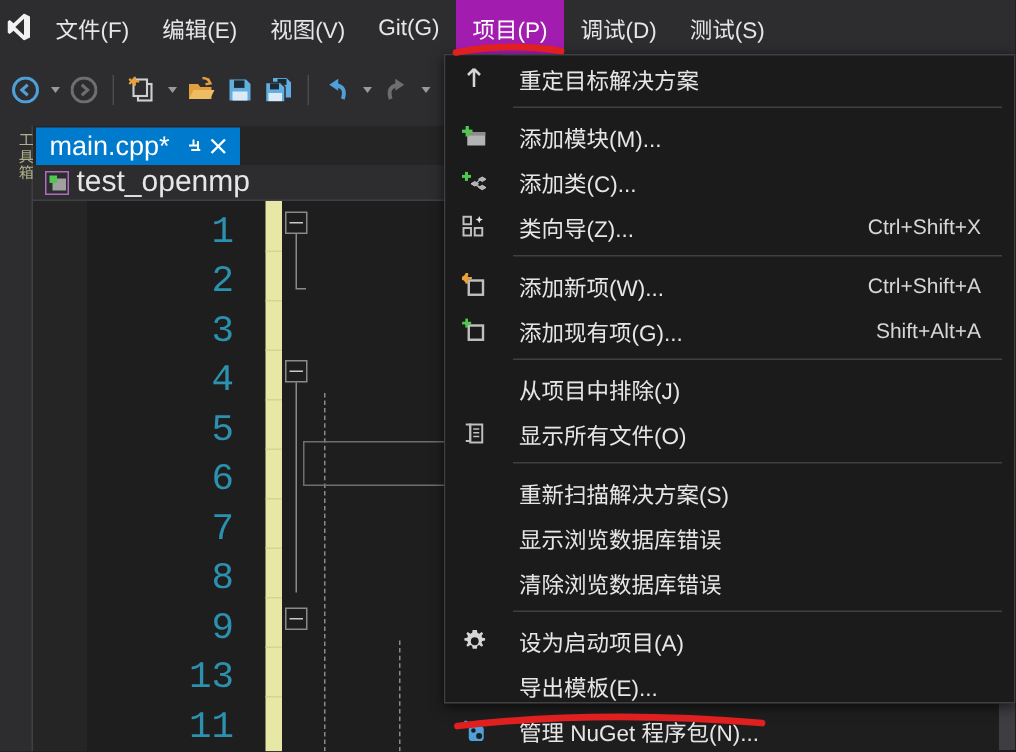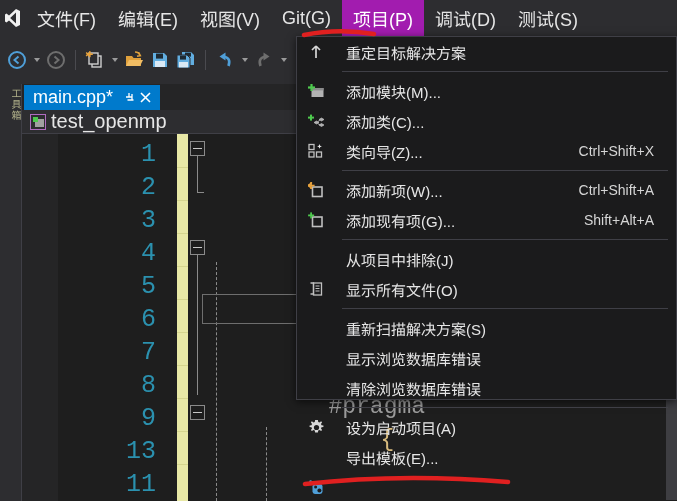--- a/index.html
+++ b/index.html
@@ -15,21 +15,21 @@
   #menubar{
     position:absolute; left:0; top:0; width:677px; height:36px;
     background:#2d2d30; display:flex; align-items:center;
   }
   #vs-logo{
     width:26px; height:36px; display:flex; align-items:center;
     justify-content:center; flex:0 0 auto;
   }
   .menu-item{
     height:36px; padding:0 11px; display:flex; align-items:center;
-    font-size:18px; color:#e6e6e6; white-space:nowrap; cursor:default;
+    font-size:15px; color:#e6e6e6; white-space:nowrap; cursor:default;
   }
   .menu-item.active{ background:#a21caf; color:#ffffff; }
 
   
   #toolbar{
     position:absolute; left:0; top:36px; width:677px; height:48px;
     background:#2d2d30;
   }
   .tb-wrap{ display:flex; align-items:center; height:48px; padding-left:4px; }
   .tb-btn{
@@ -162,21 +162,21 @@
   }
 
   
   #vscroll{
     position:absolute; right:0; top:216px; width:11px; height:150px;
     background:#3e3e42;
   }
 
   
   #project-menu{
-    position:absolute; left:296px; top:36px; width:381px; height:364px;
+    position:absolute; left:296px; top:36px; width:381px; height:433px;
     background:#1b1b1c; border:1px solid #3f3f46;
     box-shadow:0 2px 8px rgba(0,0,0,.6);
   }
   #menu-gutter{
     position:absolute; left:0; top:0; width:38px; height:100%;
     background:#1b1b1c;
   }
   .mi{
     position:relative; height:30px; display:flex; align-items:center;
     cursor:default; z-index:2;
@@ -577,20 +577,21 @@
 
   <div class="mi">
     <span class="mi-icon">
       <svg width="17" height="17" viewBox="0 0 17 17">
         <circle cx="2.6" cy="2.6" r="1.3" fill="#4f9fd8"></circle>
         <rect x="4.5" y="5" width="10" height="10" rx="2.4" fill="#4f9fd8"></rect>
         <circle cx="7.6" cy="8" r="1.5" fill="#1b1b1c"></circle>
         <circle cx="11.4" cy="11.6" r="2" fill="#1b1b1c"></circle>
       </svg>
     </span>
+    <span class="mi-label">管理 NuGet 程序包(N)...</span>
   </div>
 
 </div>
 
 <svg class="redline" style="left:300px; top:26px; width:80px; height:16px;" viewBox="0 0 80 16">
   <path d="M4 9 Q 38 2 74 8" stroke="#e02020" stroke-width="4.5" fill="none" stroke-linecap="round"></path>
 </svg>
 
 <svg class="redline" style="left:300px; top:470px; width:215px; height:20px;" viewBox="0 0 215 20">
   <path d="M5 14 Q 100 3 208 12" stroke="#e02020" stroke-width="4.5" fill="none" stroke-linecap="round"></path>

